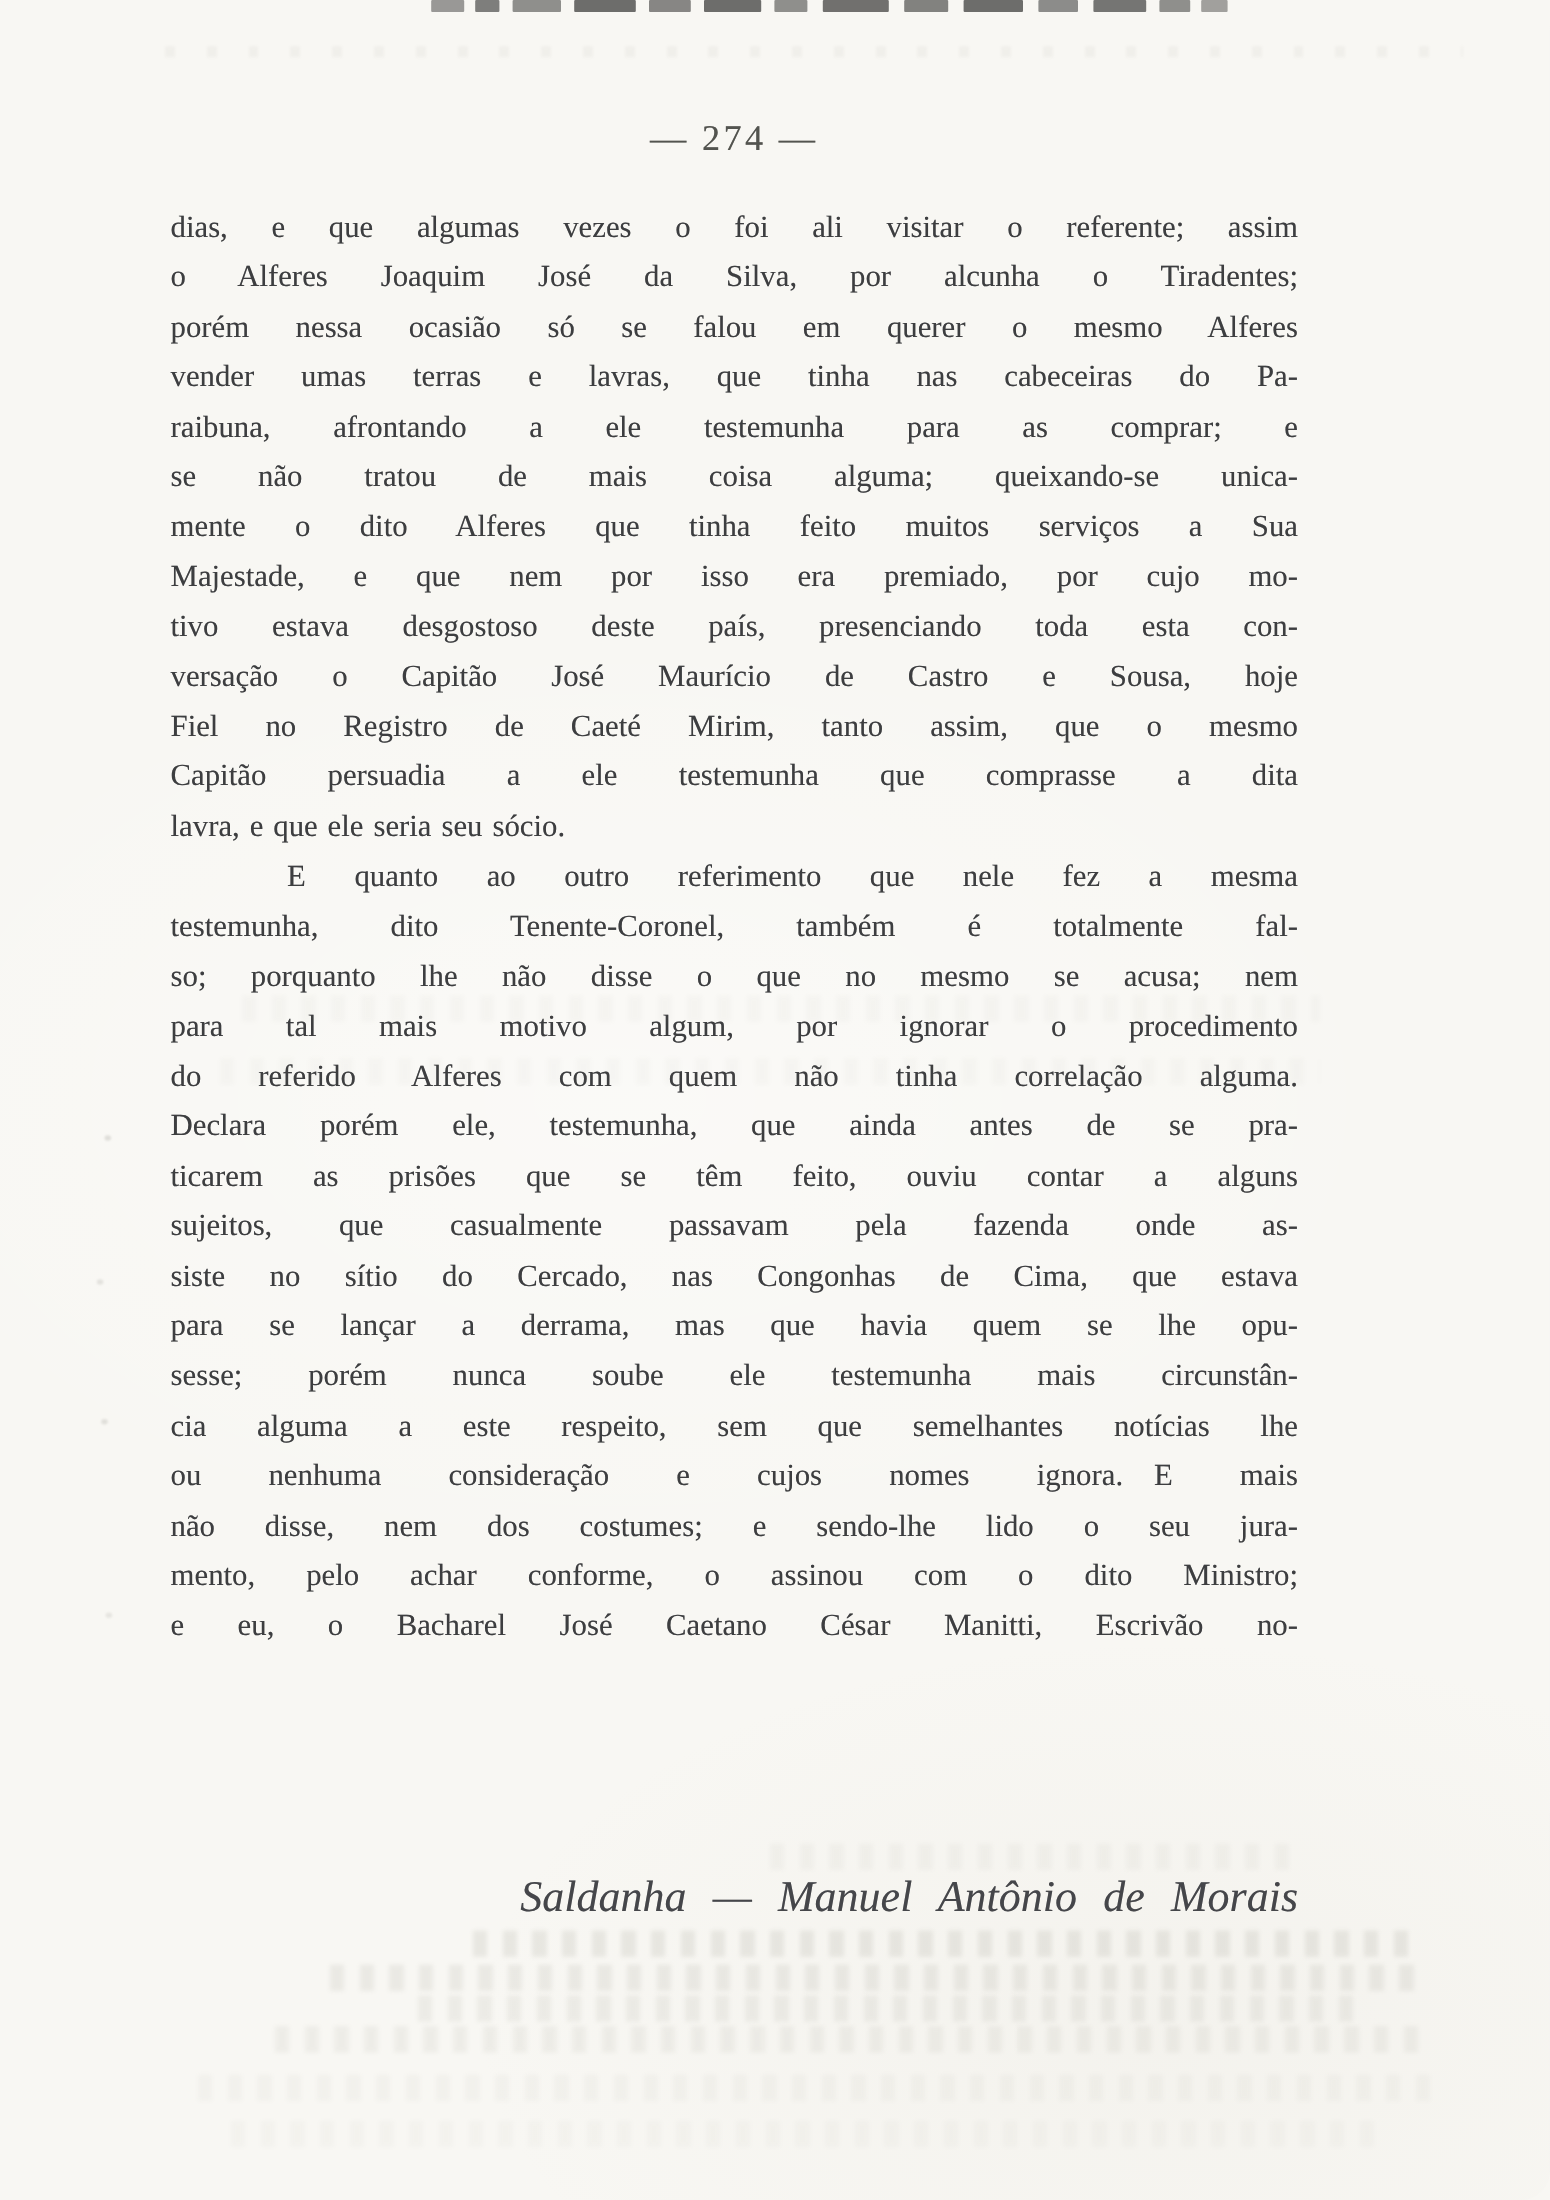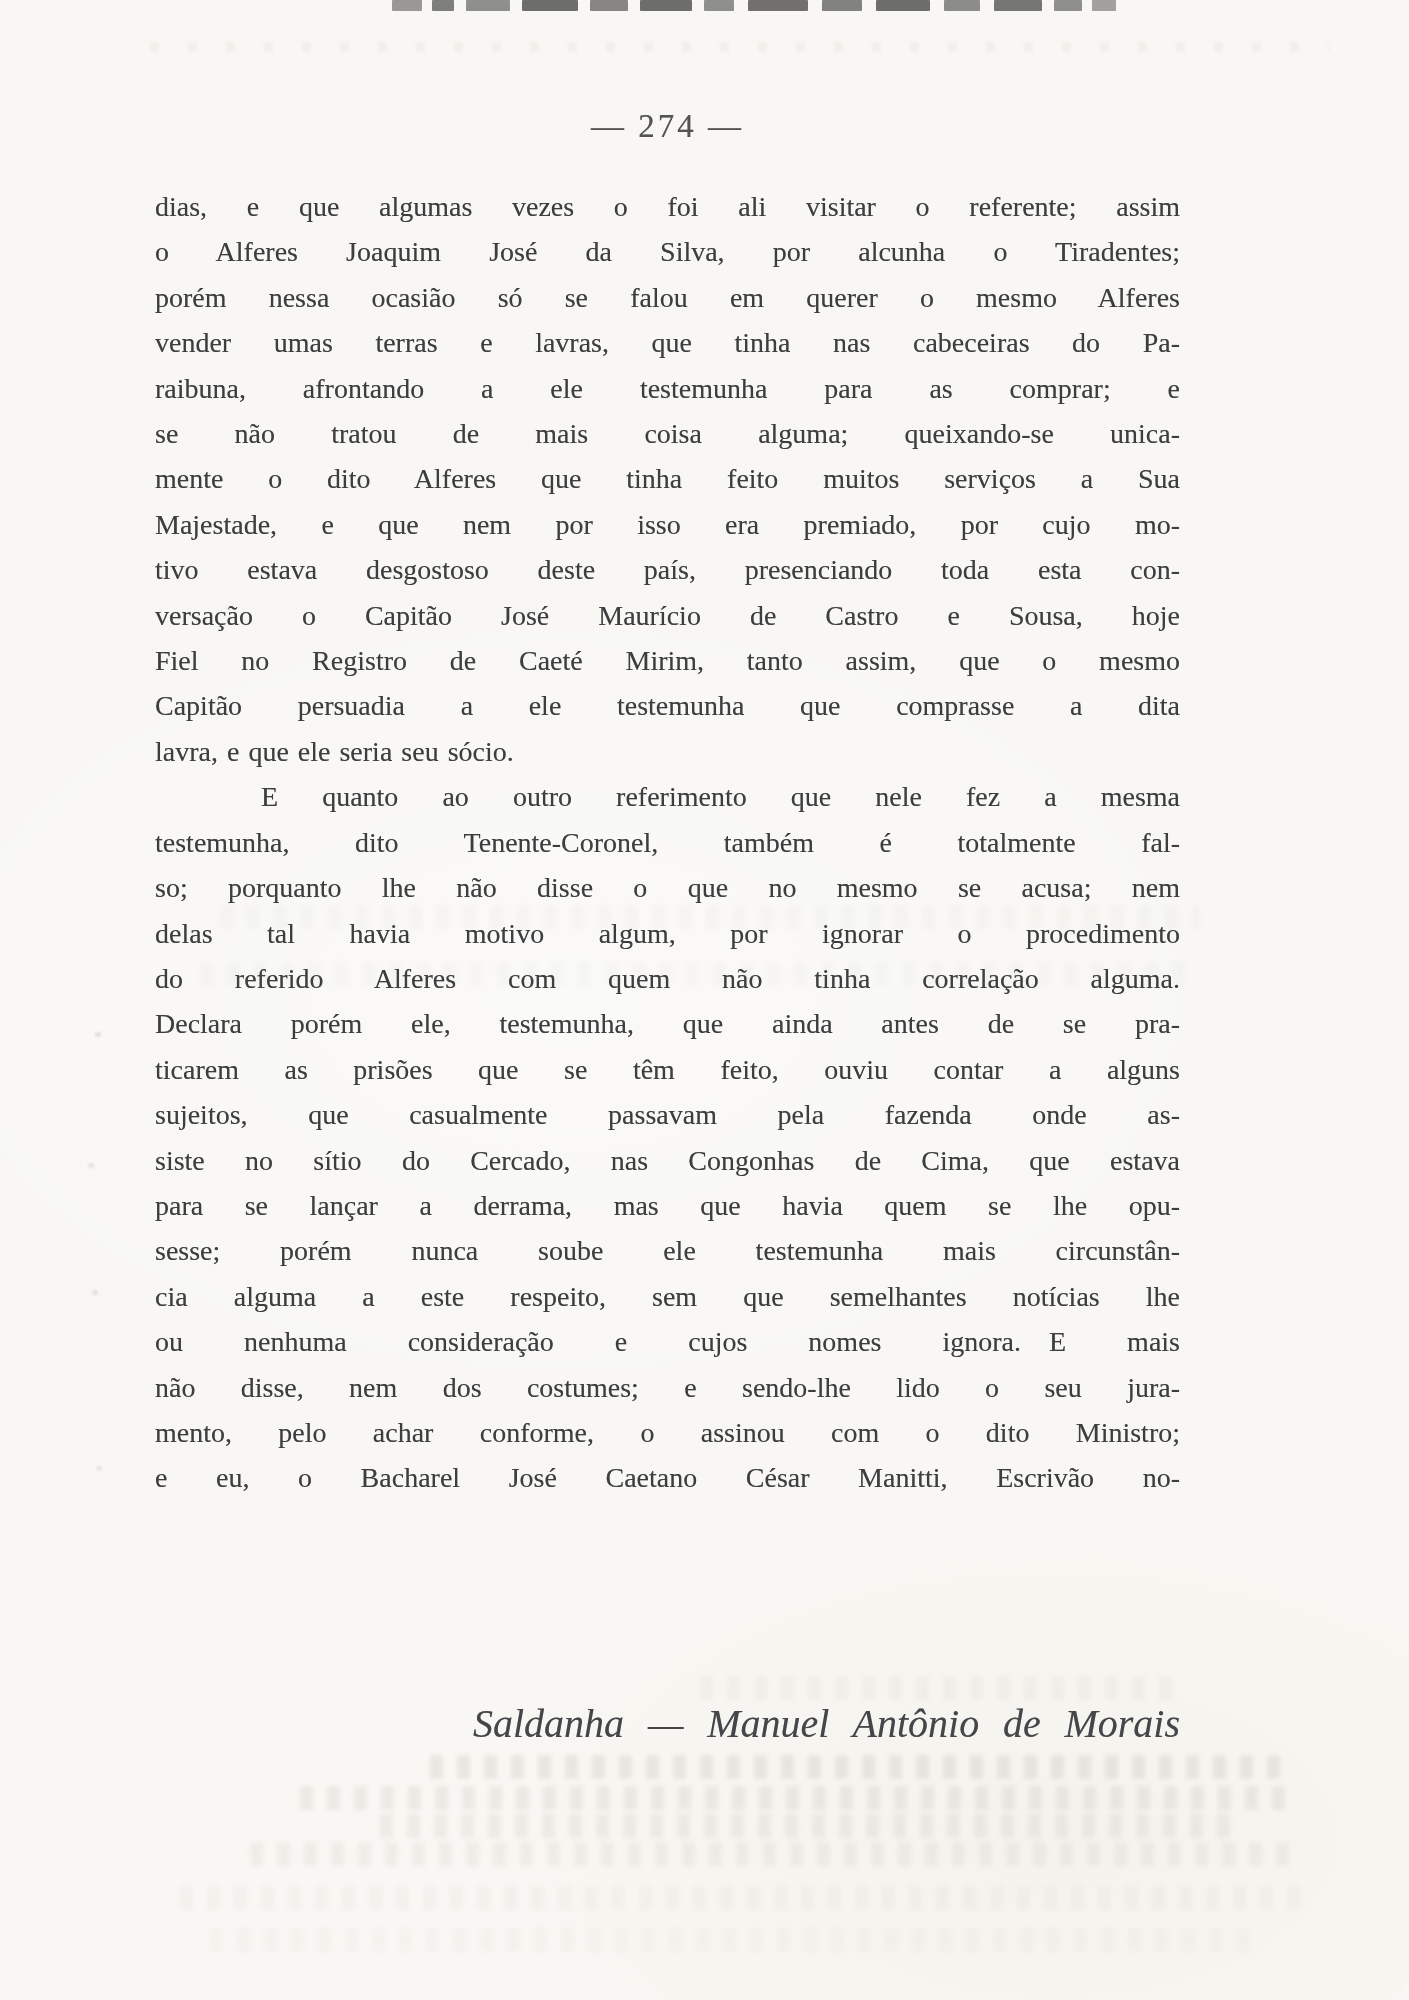--- a/index.html
+++ b/index.html
@@ -104,21 +104,21 @@
     <div class="ln j">mente o dito Alferes que tinha feito muitos serviços a Sua</div>
     <div class="ln j">Majestade, e que nem por isso era premiado, por cujo mo-</div>
     <div class="ln j">tivo estava desgostoso deste país, presenciando toda esta con-</div>
     <div class="ln j">versação o Capitão José Maurício de Castro e Sousa, hoje</div>
     <div class="ln j">Fiel no Registro de Caeté Mirim, tanto assim, que o mesmo</div>
     <div class="ln j">Capitão persuadia a ele testemunha que comprasse a dita</div>
     <div class="ln">lavra, e que ele seria seu sócio.</div>
     <div class="ln j ind pgap">E quanto ao outro referimento que nele fez a mesma</div>
     <div class="ln j">testemunha, dito Tenente-Coronel, também é totalmente fal-</div>
     <div class="ln j">so; porquanto lhe não disse o que no mesmo se acusa; nem</div>
-    <div class="ln j">delas tal havia motivo algum, por ignorar o procedimento</div>
+    <div class="ln j">para tal mais motivo algum, por ignorar o procedimento</div>
     <div class="ln j">do referido Alferes com quem não tinha correlação alguma.</div>
     <div class="ln j">Declara porém ele, testemunha, que ainda antes de se pra-</div>
     <div class="ln j">ticarem as prisões que se têm feito, ouviu contar a alguns</div>
     <div class="ln j">sujeitos, que casualmente passavam pela fazenda onde as-</div>
     <div class="ln j">siste no sítio do Cercado, nas Congonhas de Cima, que estava</div>
     <div class="ln j">para se lançar a derrama, mas que havia quem se lhe opu-</div>
     <div class="ln j">sesse; porém nunca soube ele testemunha mais circunstân-</div>
     <div class="ln j">cia alguma a este respeito, sem que semelhantes notícias lhe</div>
     <div class="ln j">ou nenhuma consideração e cujos nomes ignora. E mais</div>
     <div class="ln j">não disse, nem dos costumes; e sendo-lhe lido o seu jura-</div>

